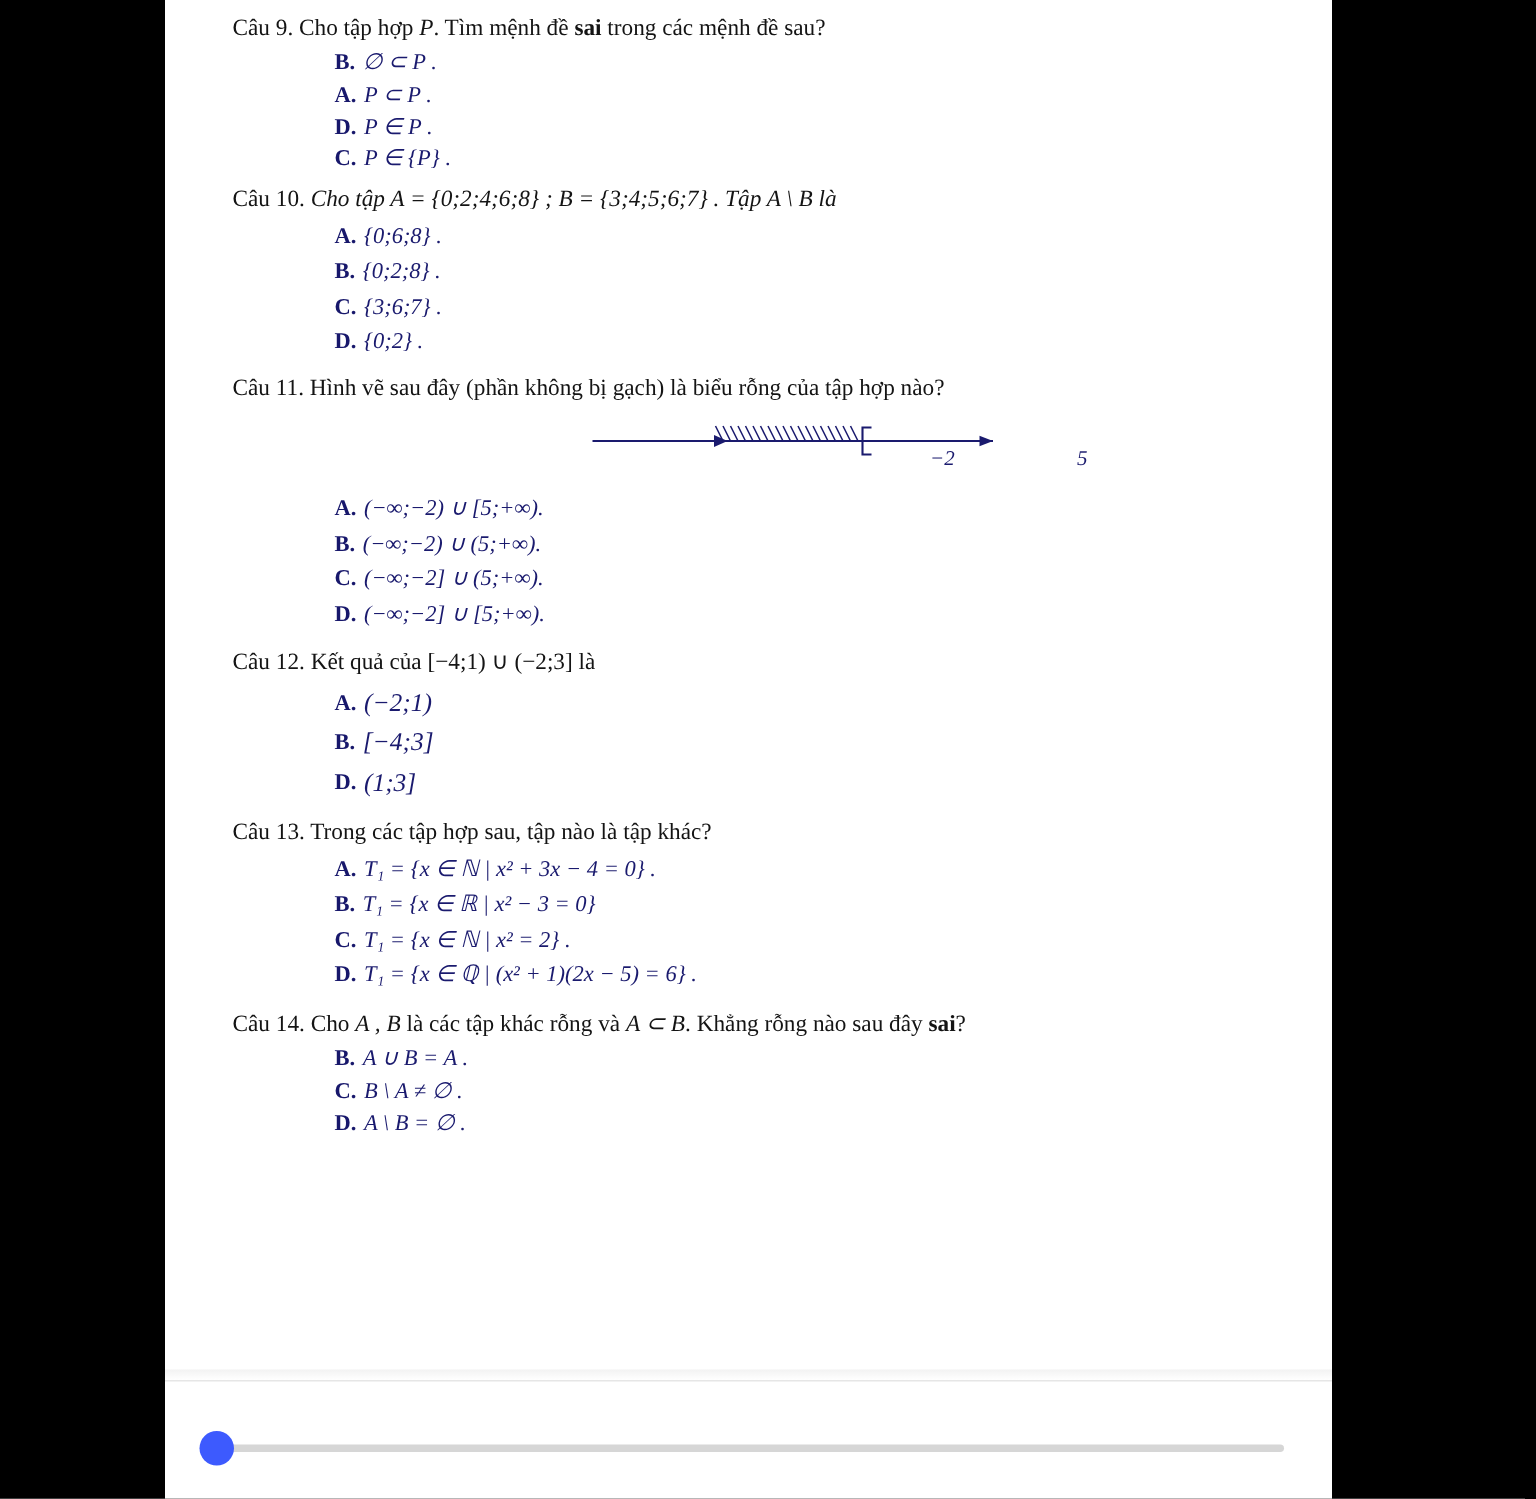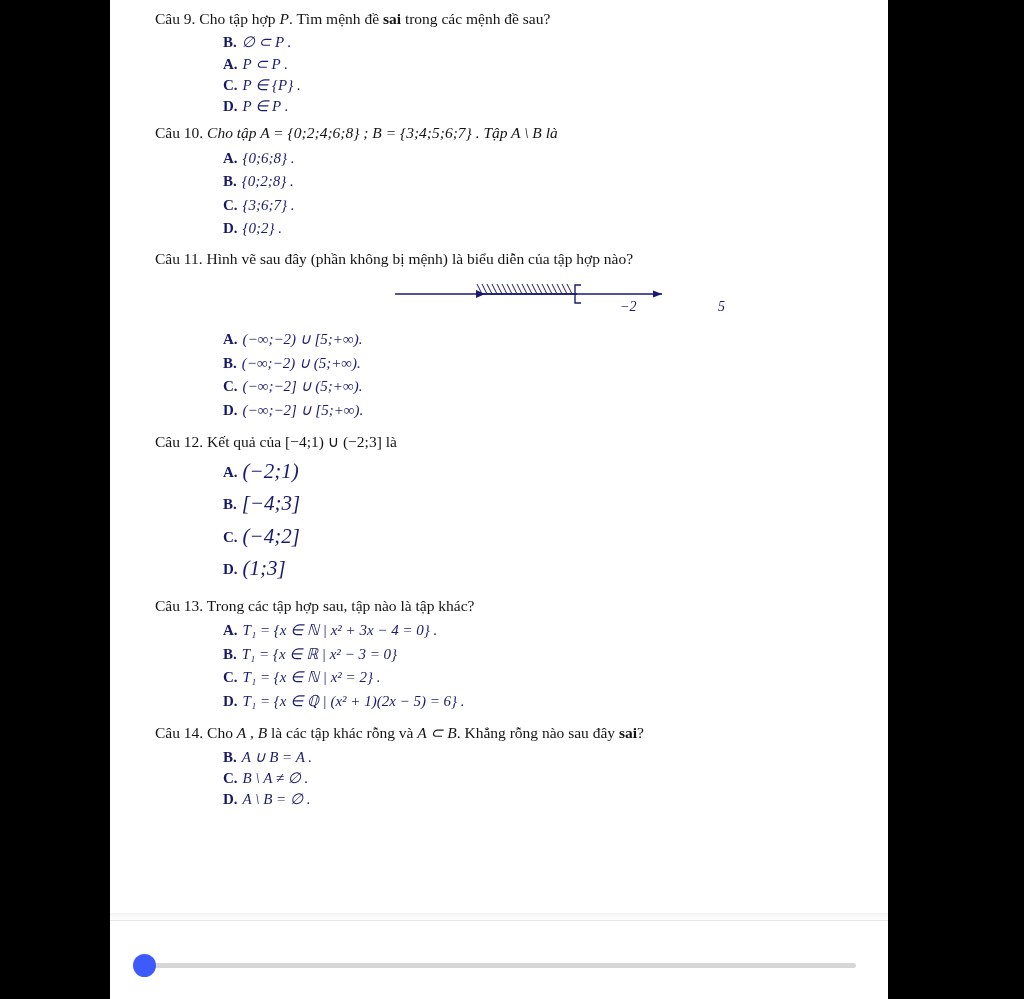--- a/index.html
+++ b/index.html
@@ -53,21 +53,21 @@
   .opt.tight { line-height: 1.35; }
   .opt .lbl {
     font-weight: bold;
     font-style: normal;
     margin-right: 5px;
     color: #17176b;
   }
   .opt .math {
     font-style: italic;
   }
-  .big { font-size: 21px; vertical-align: -1px; }
+  .big { font-size: 17px; vertical-align: -1px; }
 
   
   .numline-wrap {
     position: relative;
     height: 52px;
     margin: 4px 0 2px 0;
   }
   .numline-svg { position: absolute; left: 235px; top: 0; }
   .nl-label {
     position: absolute;
@@ -110,40 +110,40 @@
 <div id="page">
   <div class="sheet">
 
     <div class="q">
       <p class="q-stem">
         <span>Câu 9.</span><span> Cho tập hợp </span><span class="mono-math">P</span><span>. Tìm mệnh đề </span><span class="b">sai</span><span> trong các mệnh đề sau?</span>
       </p>
       <ul class="opts">
         <li class="opt tight"><span class="lbl">B.</span><span class="math">∅ ⊂ P .</span></li>
         <li class="opt tight"><span class="lbl">A.</span><span class="math">P ⊂ P .</span></li>
+        <li class="opt tight"><span class="lbl">D.</span><span class="math">P ∈ P .</span></li>
         <li class="opt tight"><span class="lbl">C.</span><span class="math">P ∈ {P} .</span></li>
-        <li class="opt tight"><span class="lbl">D.</span><span class="math">P ∈ P .</span></li>
       </ul>
     </div>
 
     <div class="q" style="margin-top:6px;">
       <p class="q-stem">
         <span>Câu 10.</span><span class="mono-math"> Cho tập  A = {0;2;4;6;8} ;  B = {3;4;5;6;7} . Tập  A \ B  là</span>
       </p>
       <ul class="opts">
         <li class="opt"><span class="lbl">A.</span><span class="math">{0;6;8} .</span></li>
         <li class="opt"><span class="lbl">B.</span><span class="math">{0;2;8} .</span></li>
         <li class="opt"><span class="lbl">C.</span><span class="math">{3;6;7} .</span></li>
         <li class="opt"><span class="lbl">D.</span><span class="math">{0;2} .</span></li>
       </ul>
     </div>
 
     <div class="q" style="margin-top:8px;">
       <p class="q-stem">
-        <span>Câu 11.</span><span> Hình vẽ sau đây (phần không bị mệnh) là biểu diễn của tập hợp nào?</span>
+        <span>Câu 11.</span><span> Hình vẽ sau đây (phần không bị gạch) là biểu rỗng của tập hợp nào?</span>
       </p>
 
       <div class="numline-wrap">
         <svg class="numline-svg" width="300" height="50" viewBox="0 0 300 50">
 
           <line x1="5" y1="20" x2="272" y2="20" stroke="#1a1a6e" stroke-width="1.4"></line>
 
           <polygon points="272,20 263,16.5 263,23.5" fill="#1a1a6e"></polygon>
 
           <g stroke="#1a1a6e" stroke-width="1">
@@ -186,21 +186,20 @@
       </ul>
     </div>
 
     <div class="q" style="margin-top:10px;">
       <p class="q-stem">
         <span>Câu 12.</span><span> Kết quả của [−4;1) ∪ (−2;3] là</span>
       </p>
       <ul class="opts">
         <li class="opt"><span class="lbl">A.</span><span class="math big">(−2;1)</span></li>
         <li class="opt"><span class="lbl">B.</span><span class="math big">[−4;3]</span></li>
-        <li class="opt"><span class="lbl">C.</span><span class="math big">(−4;2]</span></li>
         <li class="opt"><span class="lbl">D.</span><span class="math big">(1;3]</span></li>
       </ul>
     </div>
 
     <div class="q" style="margin-top:10px;">
       <p class="q-stem">
         <span>Câu 13.</span><span> Trong các tập hợp sau, tập nào là tập khác?</span>
       </p>
       <ul class="opts">
         <li class="opt"><span class="lbl">A.</span><span class="math">T₁ = {x ∈ ℕ | x² + 3x − 4 = 0} .</span></li>

